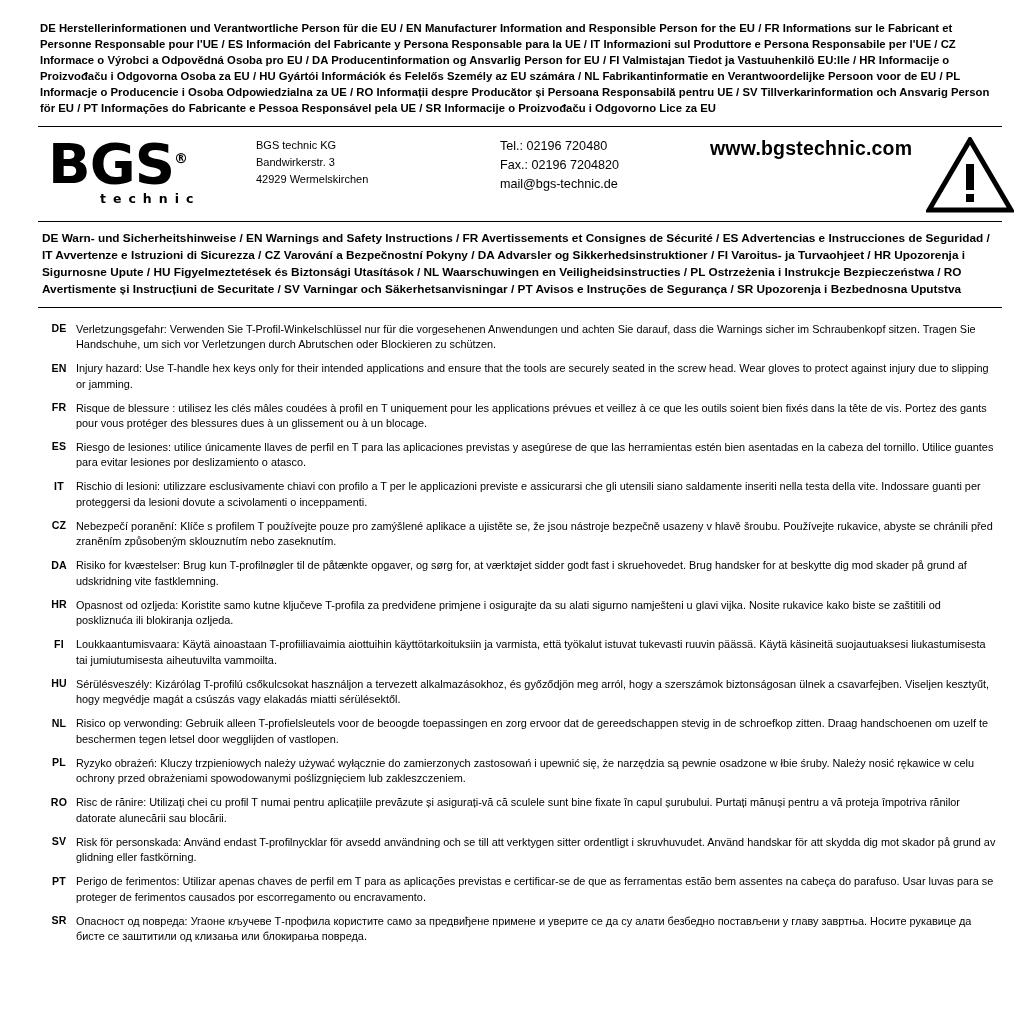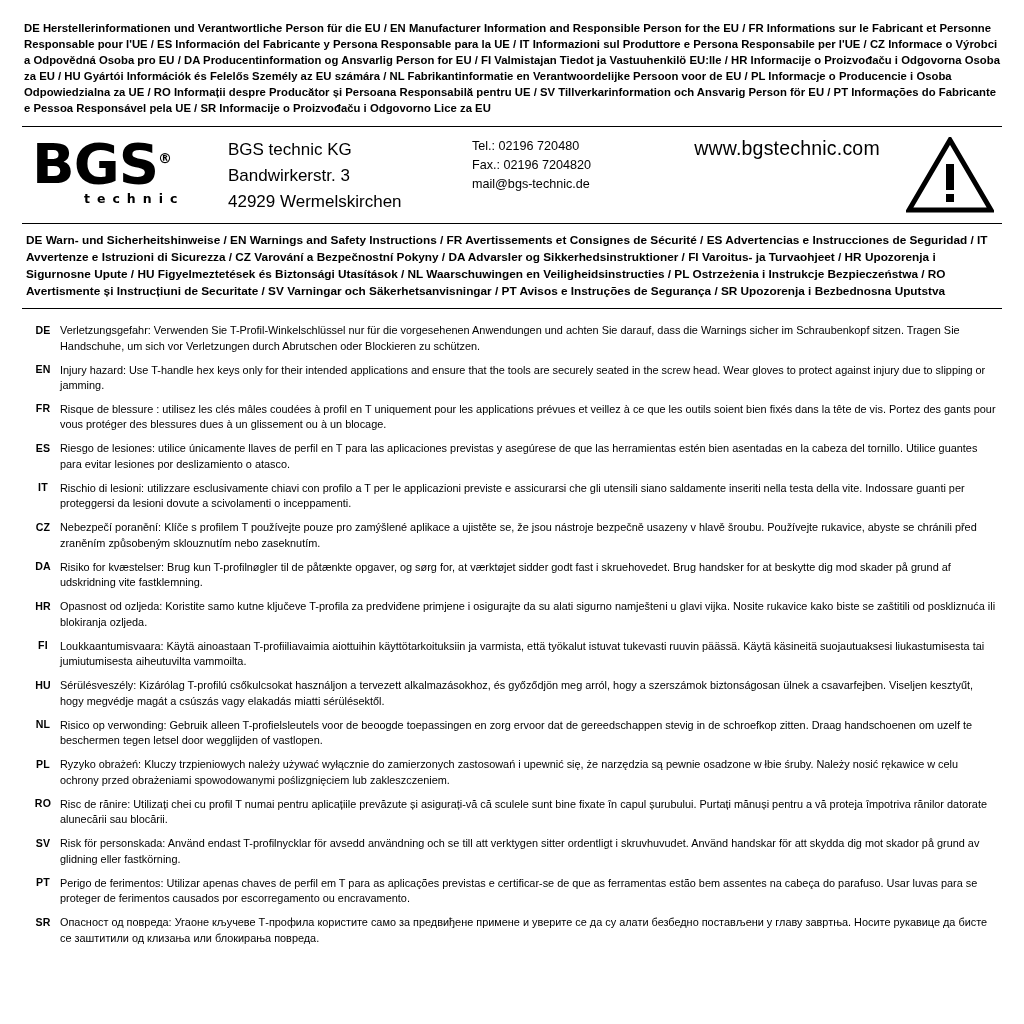--- a/index.html
+++ b/index.html
@@ -11,21 +11,21 @@
     width: 1024px;
     height: 1024px;
     font-family: "Liberation Sans", sans-serif;
     color: #000000;
     -webkit-font-smoothing: antialiased;
   }
   .page {
     width: 1024px;
     height: 1024px;
     box-sizing: border-box;
-    padding: 20px 22px 0 22px;
+    padding: 20px 22px 0 38px;
     position: relative;
   }
 
   
   .top-heading {
     font-size: 11.3px;
     font-weight: bold;
     line-height: 1.42;
     letter-spacing: 0.02px;
     text-align: left;
@@ -70,34 +70,35 @@
   .logo-technic {
     font-size: 12.5px;
     letter-spacing: 7px;
     font-weight: bold;
     margin-top: 1px;
     padding-left: 52px;
     font-family: "DejaVu Sans", sans-serif;
   }
   .addr-cell {
     flex: 0 0 200px;
-    font-size: 17px;
+    font-size: 11px;
     line-height: 1.52;
+    margin-left: 12px;
   }
   .contact-cell {
     flex: 0 0 210px;
     font-size: 12.6px;
     line-height: 1.52;
     margin-left: 44px;
   }
   .web-cell {
     flex: 1 1 auto;
     text-align: center;
     font-size: 19.5px;
-    font-weight: normal;
+    font-weight: bold;
     letter-spacing: 0.2px;
     padding-right: 10px;
   }
   .warn-cell {
     flex: 0 0 96px;
     display: flex;
     align-items: center;
     justify-content: center;
   }
 

